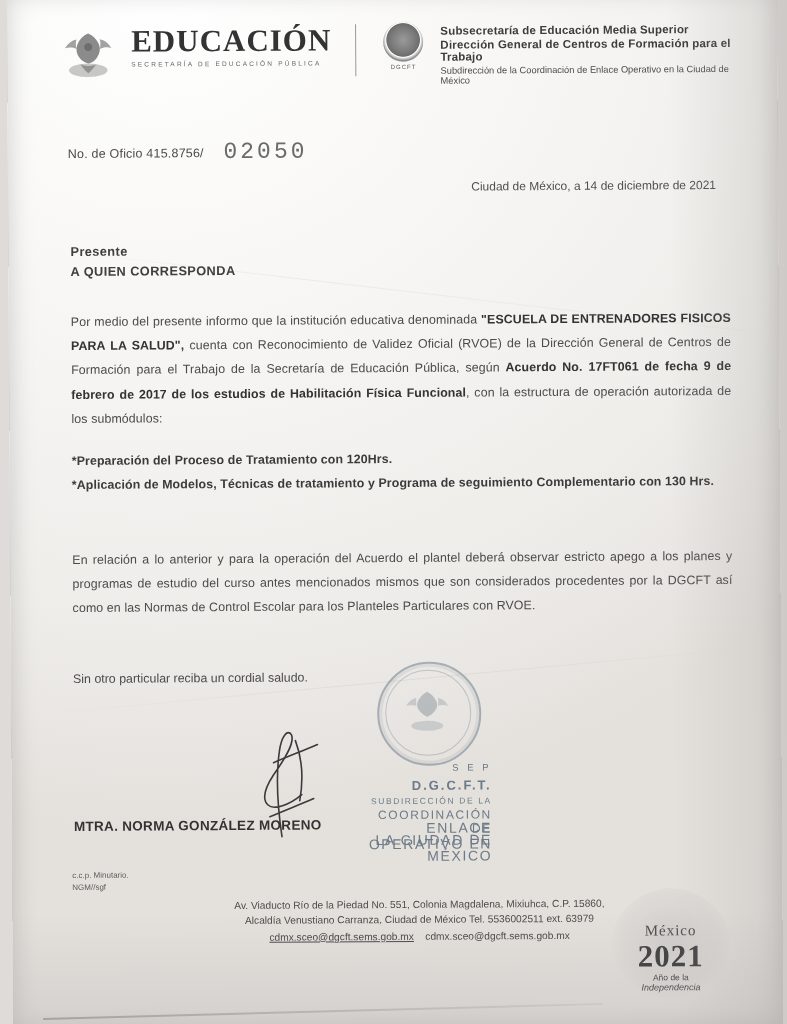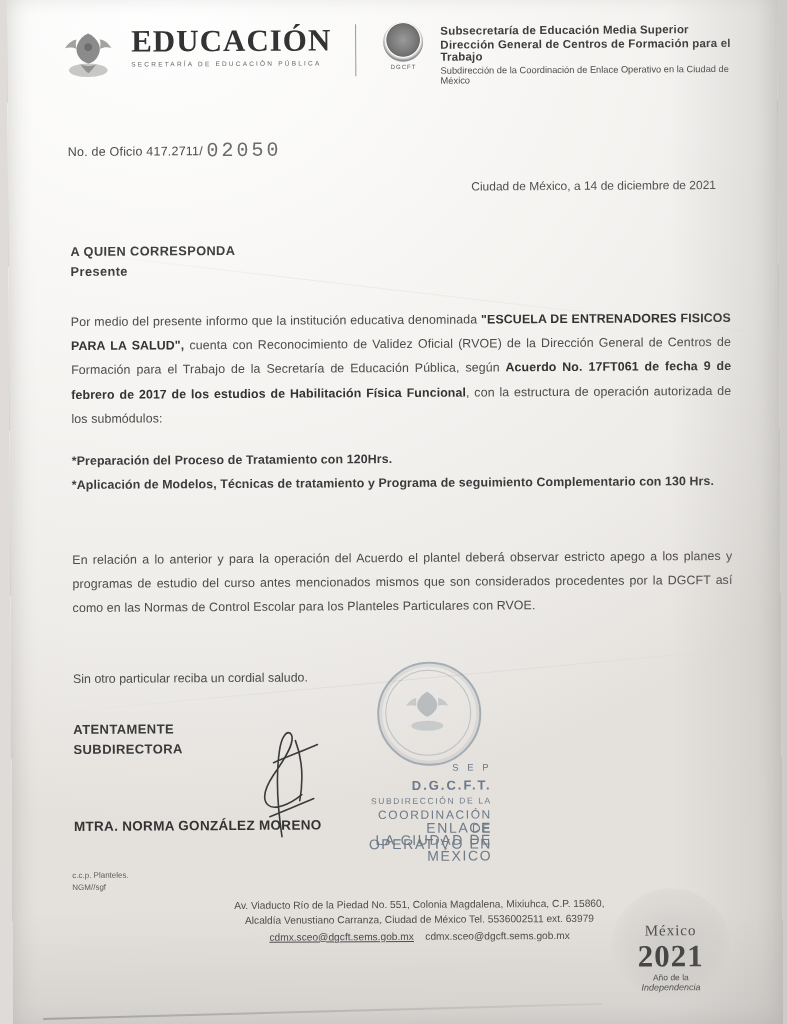--- a/index.html
+++ b/index.html
@@ -138,22 +138,23 @@
   .oficio {
     position: absolute;
     left: 60px;
     top: 148px;
     font-size: 12.5px;
     color: #4a4a4a;
     letter-spacing: 0.2px;
   }
   .oficio .folio {
     display: inline-block;
+    margin-left: 16px;
     font-family: "Liberation Mono", monospace;
-    font-size: 20px;
+    font-size: 23px;
     letter-spacing: 3px;
     color: #6b6b6b;
     vertical-align: -1px;
   }
   .place-date {
     position: absolute;
     right: 62px;
     top: 190px;
     font-size: 12px;
     color: #4f4f4f;
@@ -394,48 +395,44 @@
           <div class="l1">Subsecretaría de Educación Media Superior</div>
           <div class="l2">Dirección General de Centros de Formación para el Trabajo</div>
           <div class="l3">Subdirección de la Coordinación de Enlace Operativo en la Ciudad de México</div>
         </div>
       </div>
 
       <div class="crease1"></div>
       <div class="crease2"></div>
 
       <div class="oficio">
-        <span>No. de Oficio 417.2711/</span>
+        <span>No. de Oficio 415.8756/</span>
         <span class="folio">02050</span>
       </div>
 
       <div class="place-date">Ciudad de México, a 14 de diciembre de 2021</div>
 
       <div class="addressee">
+        <div>Presente</div>
         <div>A QUIEN CORRESPONDA</div>
-        <div>Presente</div>
       </div>
 
       <div class="para p1">
         <span>Por medio del presente informo que la institución educativa denominada </span><b>"ESCUELA DE ENTRENADORES FISICOS PARA LA SALUD",</b><span> cuenta con Reconocimiento de Validez Oficial (RVOE) de la Dirección General de Centros de Formación para el Trabajo de la Secretaría de Educación Pública, según </span><b>Acuerdo No. 17FT061 de fecha 9 de febrero de 2017 de los estudios de Habilitación Física Funcional</b><span>, con la estructura de operación autorizada de los submódulos:</span>
       </div>
 
       <div class="bullets">
         <div>*Preparación del Proceso de Tratamiento con 120Hrs.</div>
         <div>*Aplicación de Modelos, Técnicas de tratamiento y Programa de seguimiento Complementario con 130 Hrs.</div>
       </div>
 
       <div class="para p2">En relación a lo anterior y para la operación del Acuerdo el plantel deberá observar estricto apego a los planes y programas de estudio del curso antes mencionados mismos que son considerados procedentes por la DGCFT así como en las Normas de Control Escolar para los Planteles Particulares con RVOE.</div>
 
       <div class="closing">Sin otro particular reciba un cordial saludo.</div>
 
-      <div class="signoff">
-        <div>ATENTAMENTE</div>
-        <div>SUBDIRECTORA</div>
-      </div>
 
       <svg class="signature" viewBox="0 0 120 126">
         <g fill="none" stroke="#3b3b3b" stroke-width="1.6" stroke-linecap="round">
           <path d="M38 120 C 34 92, 32 60, 36 34 C 38 20, 44 12, 48 18 C 52 26, 40 44, 30 58 C 22 70, 18 82, 24 88 C 30 94, 46 88, 58 78"></path>
           <path d="M30 46 C 44 40, 60 34, 74 28"></path>
           <path d="M26 100 C 40 94, 56 88, 70 82"></path>
           <path d="M52 24 C 58 40, 60 62, 56 84"></path>
         </g>
       </svg>
 
@@ -454,21 +451,21 @@
         <div class="txt t2">D.G.C.F.T.</div>
         <div class="txt t3">SUBDIRECCIÓN DE LA</div>
         <div class="txt t4">COORDINACIÓN   DE</div>
         <div class="txt t5">ENLACE OPERATIVO EN</div>
         <div class="txt t6">LA CIUDAD DE MÉXICO</div>
       </div>
 
       <div class="signer">MTRA. NORMA GONZÁLEZ MORENO</div>
 
       <div class="ccp">
-        <div>c.c.p. Planteles.</div>
+        <div>c.c.p. Minutario.</div>
         <div>NGM//sgf</div>
       </div>
 
       <div class="footer">
         <div>Av. Viaducto Río de la Piedad No. 551, Colonia Magdalena, Mixiuhca, C.P. 15860,</div>
         <div>Alcaldía Venustiano Carranza, Ciudad de México Tel. 5536002511 ext. 63979</div>
         <div class="mail">
           <span class="u">cdmx.sceo@dgcft.sems.gob.mx</span>
           &nbsp;&nbsp;
           <span>cdmx.sceo@dgcft.sems.gob.mx</span>

